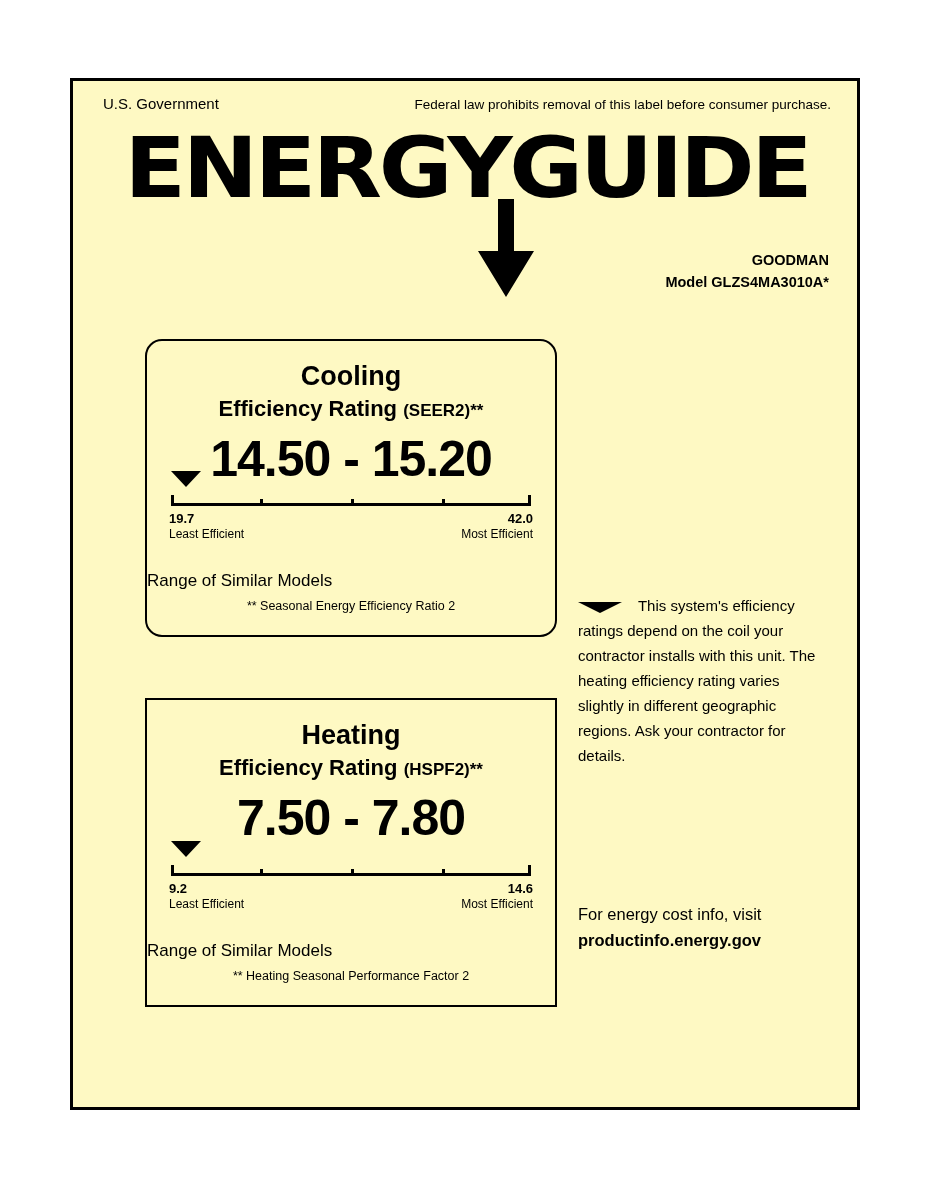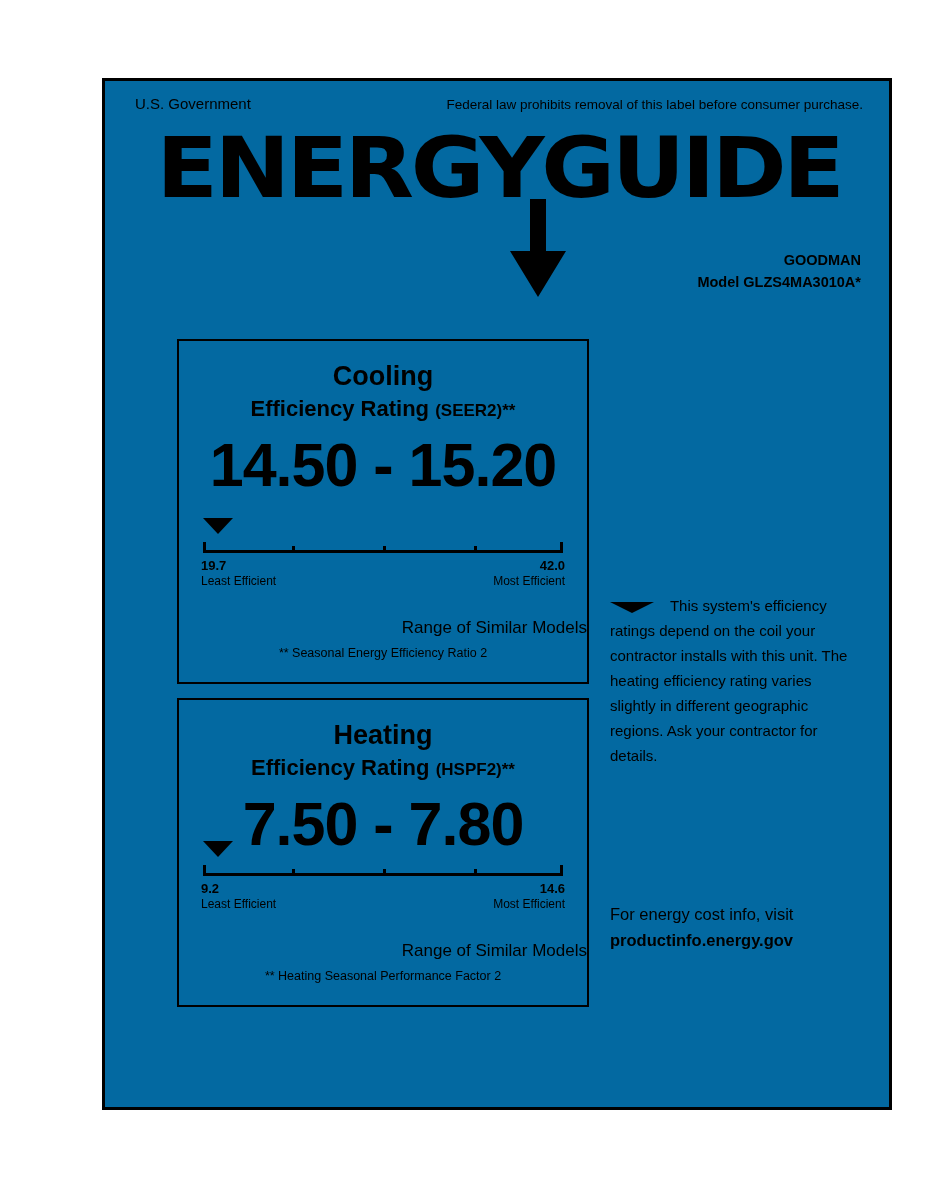--- a/index.html
+++ b/index.html
@@ -14,24 +14,23 @@
     position: relative;
     overflow: hidden;
   }
 
   .label-card {
     position: absolute;
     left: 70px;
     top: 78px;
     width: 790px;
     height: 1032px;
-    background: #0369a1;
+    background: #fef9c3;
     border: 3px solid #000000;
     box-sizing: border-box;
-    margin-left: 32px;
   }
 
   
   .top-row {
     position: absolute;
     left: 30px;
     top: 14px;
     width: 728px;
     display: flex;
     justify-content: space-between;
@@ -96,21 +95,21 @@
     color: #000;
   }
 
   
   .rating-box {
     position: absolute;
     border: 2px solid #000;
     background: transparent;
     box-sizing: border-box;
   }
-  #cooling-box { left: 72px; top: 258px; width: 412px; height: 345px; }
+  #cooling-box { left: 72px; top: 258px; width: 412px; height: 298px; border-radius: 17px; }
   #heating-box { left: 72px; top: 617px; width: 412px; height: 309px; }
 
   .rating-title {
     text-align: center;
     font-size: 27px;
     font-weight: bold;
     margin-top: 20px;
     color: #000;
   }
   .rating-subtitle {
@@ -118,21 +117,21 @@
     font-size: 22px;
     font-weight: bold;
     margin-top: 4px;
     color: #000;
   }
   .rating-subtitle .metric {
     font-size: 17px;
   }
   .rating-value {
     text-align: center;
-    font-size: 61px;
+    font-size: 50px;
     font-weight: bold;
     letter-spacing: -1px;
     margin-top: 8px;
     color: #000;
   }
 
   
   .scale-wrap {
     position: absolute;
     left: 22px;
@@ -181,21 +180,21 @@
     font-size: 12px;
     color: #000;
   }
   .scale-cap-left { left: 0; }
   .scale-cap-right { right: 0; }
 
   .range-note {
     position: absolute;
     left: 0; right: 0;
     bottom: 44px;
-    text-align: right;
+    text-align: left;
     font-size: 17px;
     color: #000;
   }
   .footnote {
     position: absolute;
     left: 0; right: 0;
     bottom: 22px;
     text-align: center;
     font-size: 12.5px;
     color: #000;

